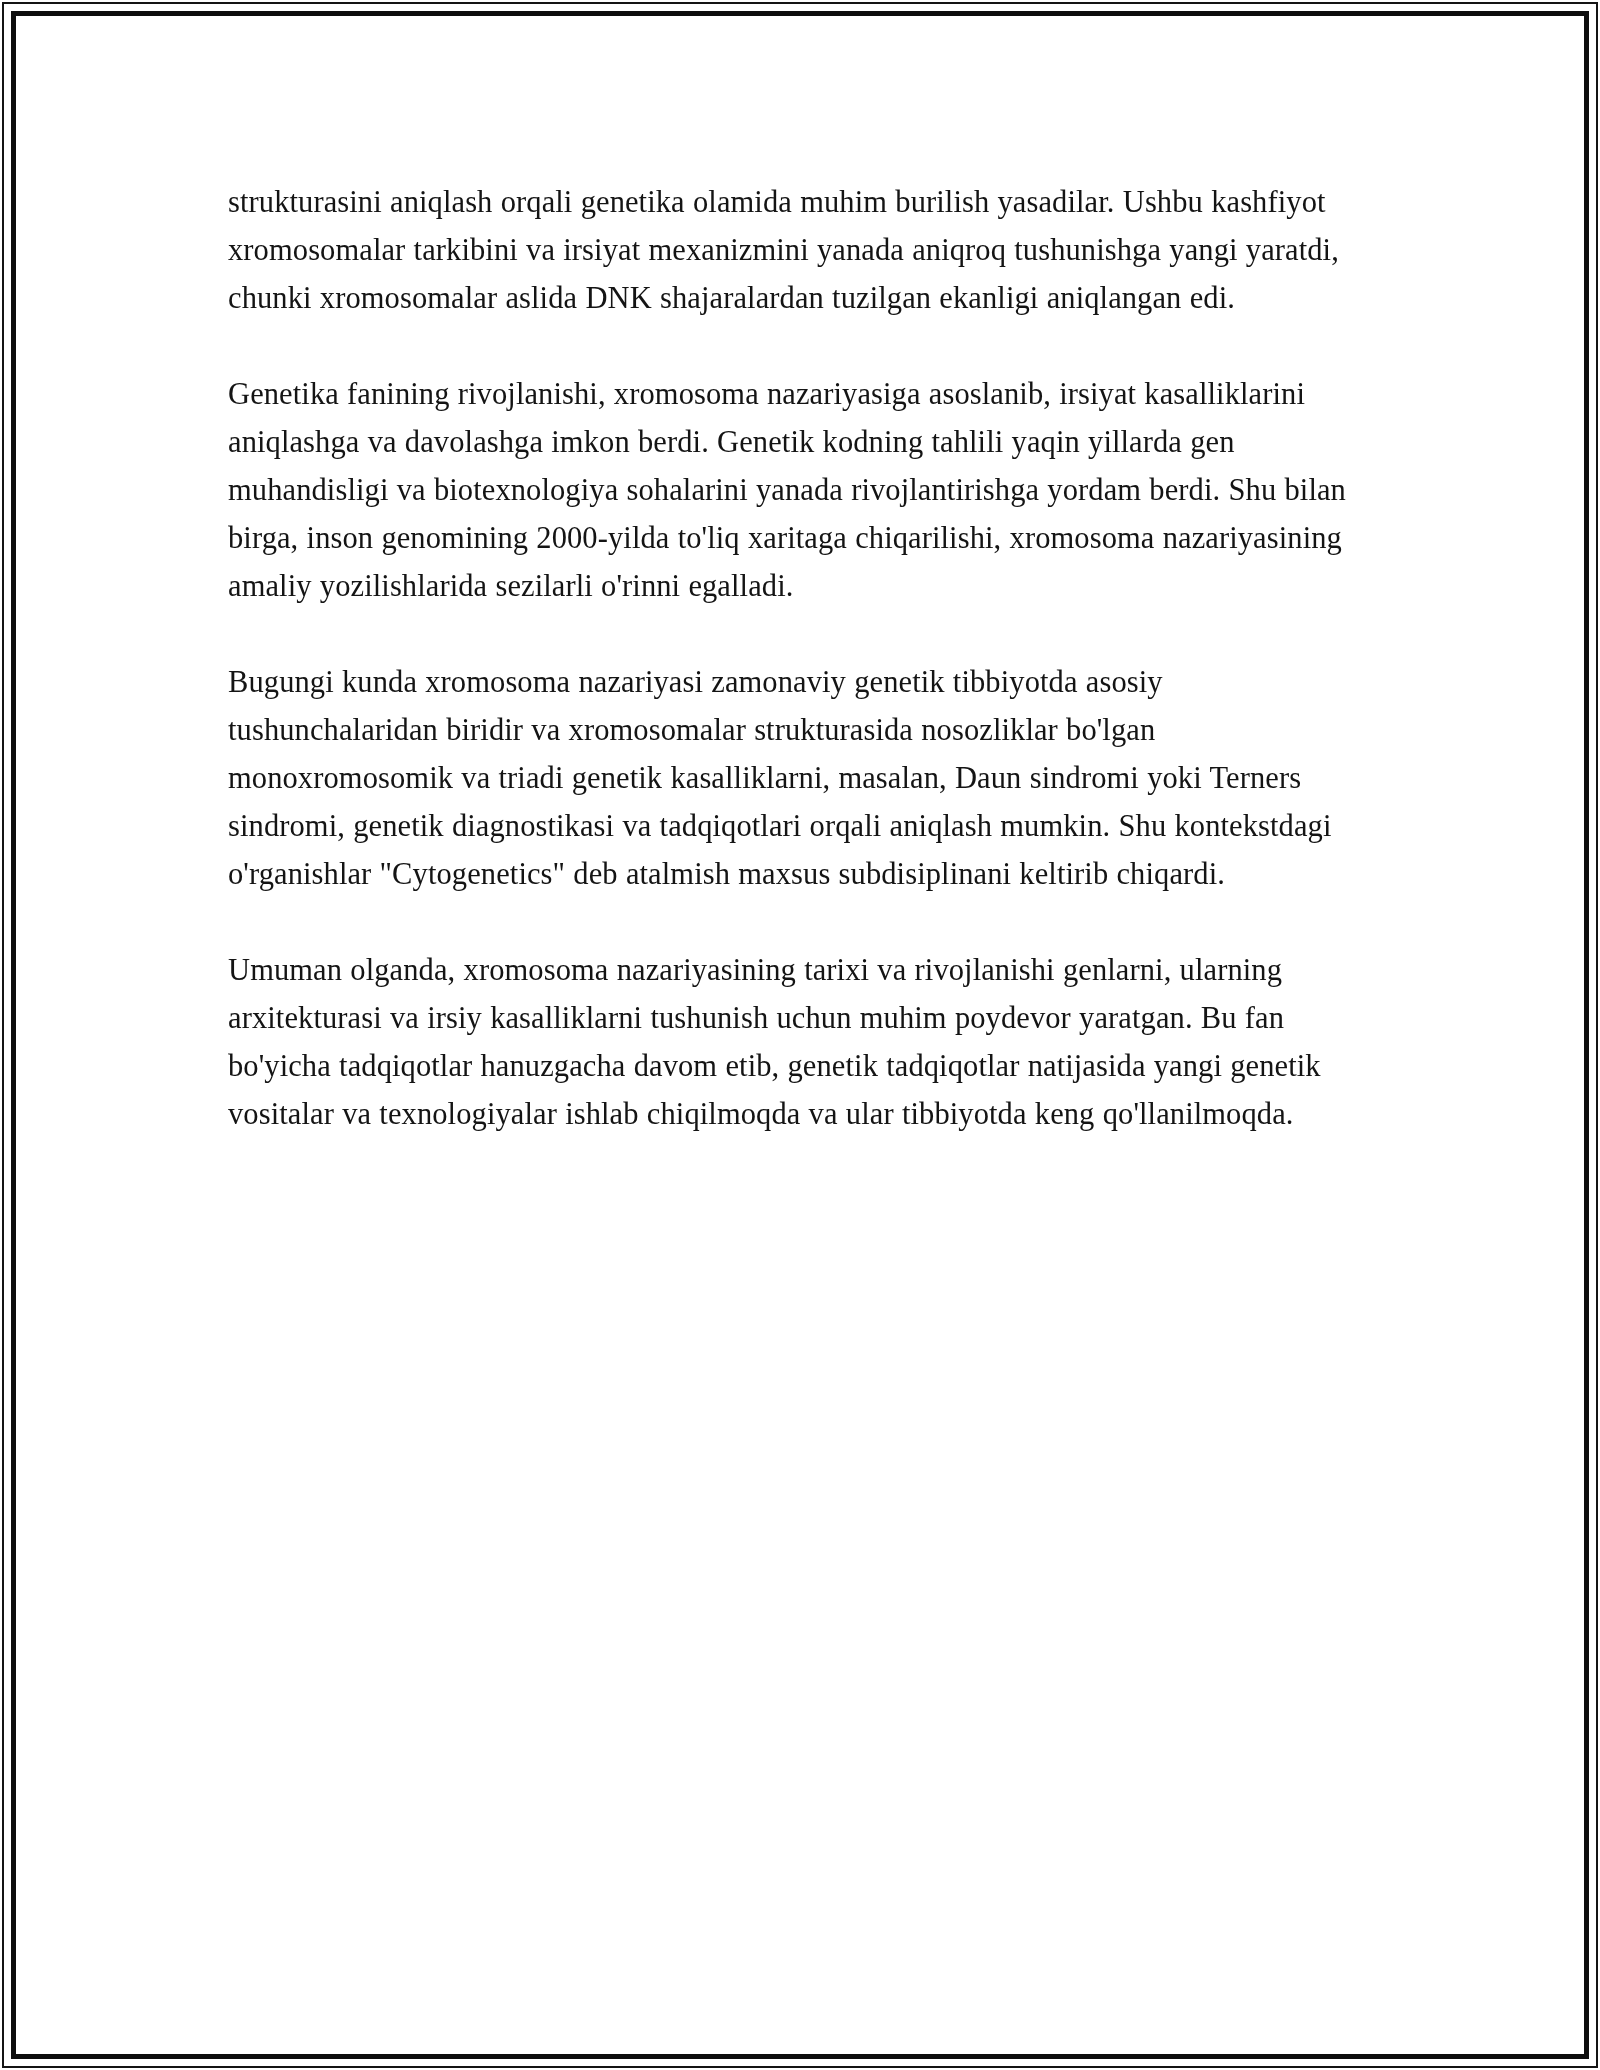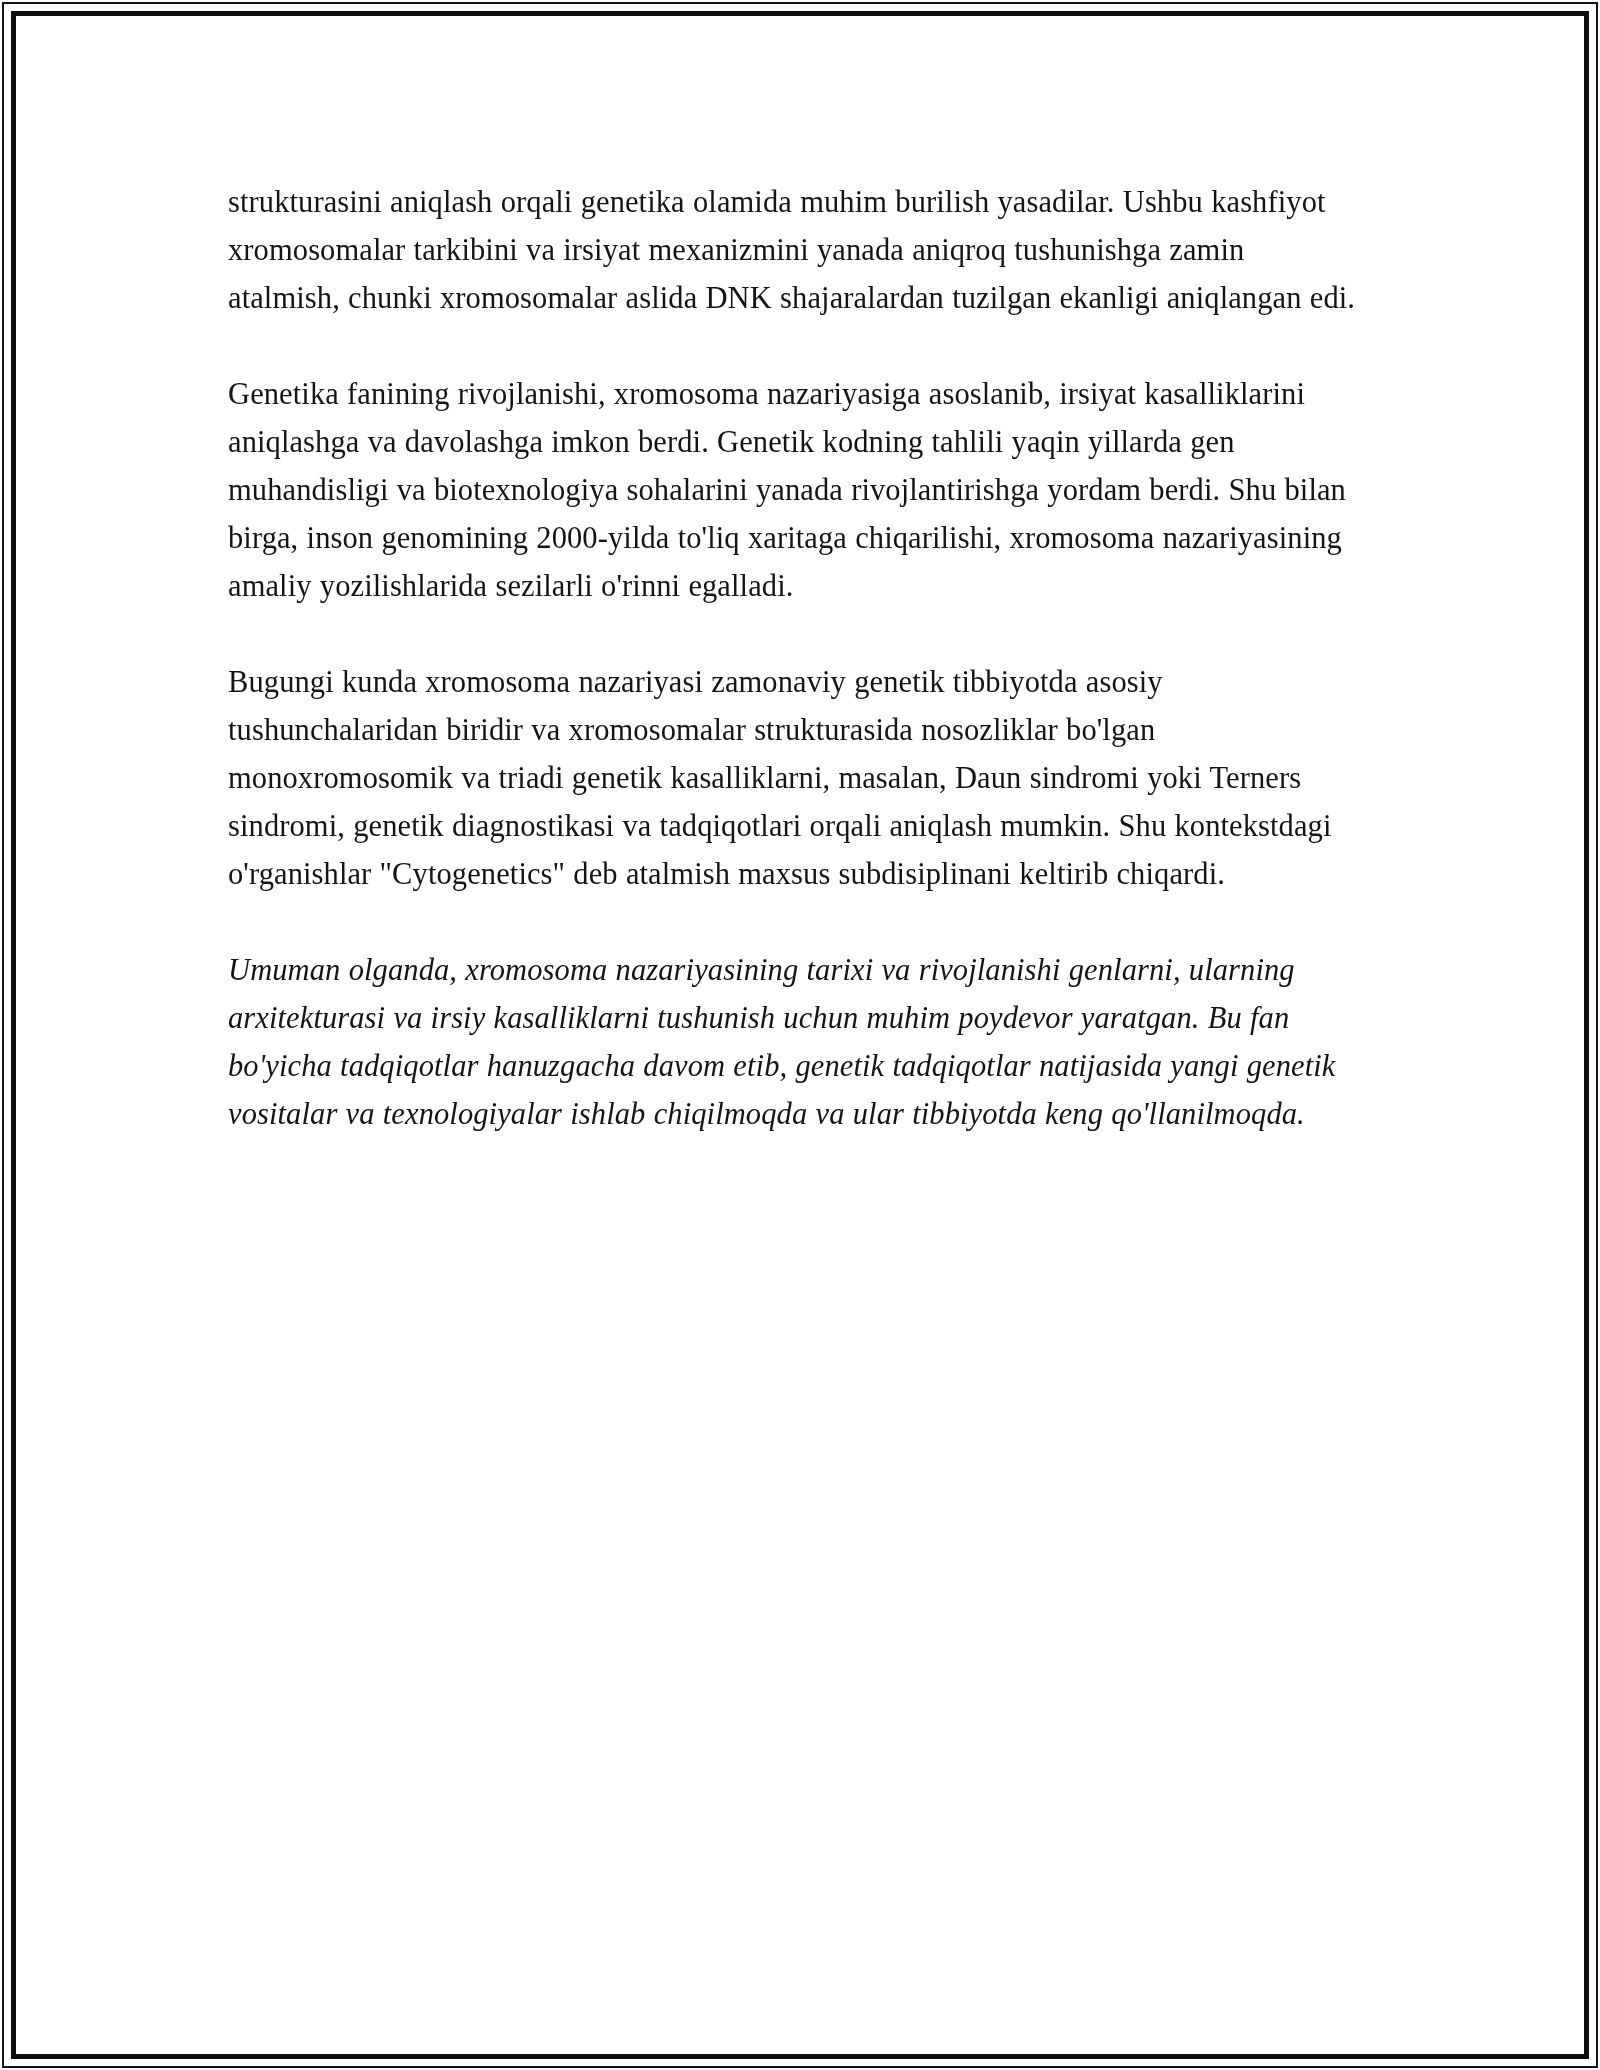--- a/index.html
+++ b/index.html
@@ -48,29 +48,28 @@
     font-size: 30.5px;
     line-height: 48px;
     color: #141414;
     text-align: left;
     margin: 0 0 48px 0;
     letter-spacing: 0.1px;
     word-spacing: 0.5px;
   }
   .para:last-child {
     margin-bottom: 0;
-    font-style: italic;
   }
 </style>
 </head>
 <body>
 
 <div class="page">
   <div class="frame-outer"></div>
   <div class="frame-inner"></div>
 
   <div class="content">
-    <p class="para">strukturasini aniqlash orqali genetika olamida muhim burilish yasadilar. Ushbu kashfiyot xromosomalar tarkibini va irsiyat mexanizmini yanada aniqroq tushunishga zamin atalmish, chunki xromosomalar aslida DNK shajaralardan tuzilgan ekanligi aniqlangan edi.</p>
+    <p class="para">strukturasini aniqlash orqali genetika olamida muhim burilish yasadilar. Ushbu kashfiyot xromosomalar tarkibini va irsiyat mexanizmini yanada aniqroq tushunishga yangi yaratdi, chunki xromosomalar aslida DNK shajaralardan tuzilgan ekanligi aniqlangan edi.</p>
     <p class="para">Genetika fanining rivojlanishi, xromosoma nazariyasiga asoslanib, irsiyat kasalliklarini aniqlashga va davolashga imkon berdi. Genetik kodning tahlili yaqin yillarda gen muhandisligi va biotexnologiya sohalarini yanada rivojlantirishga yordam berdi. Shu bilan birga, inson genomining 2000-yilda to'liq xaritaga chiqarilishi, xromosoma nazariyasining amaliy yozilishlarida sezilarli o'rinni egalladi.</p>
     <p class="para">Bugungi kunda xromosoma nazariyasi zamonaviy genetik tibbiyotda asosiy tushunchalaridan biridir va xromosomalar strukturasida nosozliklar bo'lgan monoxromosomik va triadi genetik kasalliklarni, masalan, Daun sindromi yoki Terners sindromi, genetik diagnostikasi va tadqiqotlari orqali aniqlash mumkin. Shu kontekstdagi o'rganishlar "Cytogenetics" deb atalmish maxsus subdisiplinani keltirib chiqardi.</p>
     <p class="para">Umuman olganda, xromosoma nazariyasining tarixi va rivojlanishi genlarni, ularning arxitekturasi va irsiy kasalliklarni tushunish uchun muhim poydevor yaratgan. Bu fan bo'yicha tadqiqotlar hanuzgacha davom etib, genetik tadqiqotlar natijasida yangi genetik vositalar va texnologiyalar ishlab chiqilmoqda va ular tibbiyotda keng qo'llanilmoqda.</p>
   </div>
 </div>
 
 </body></html>

